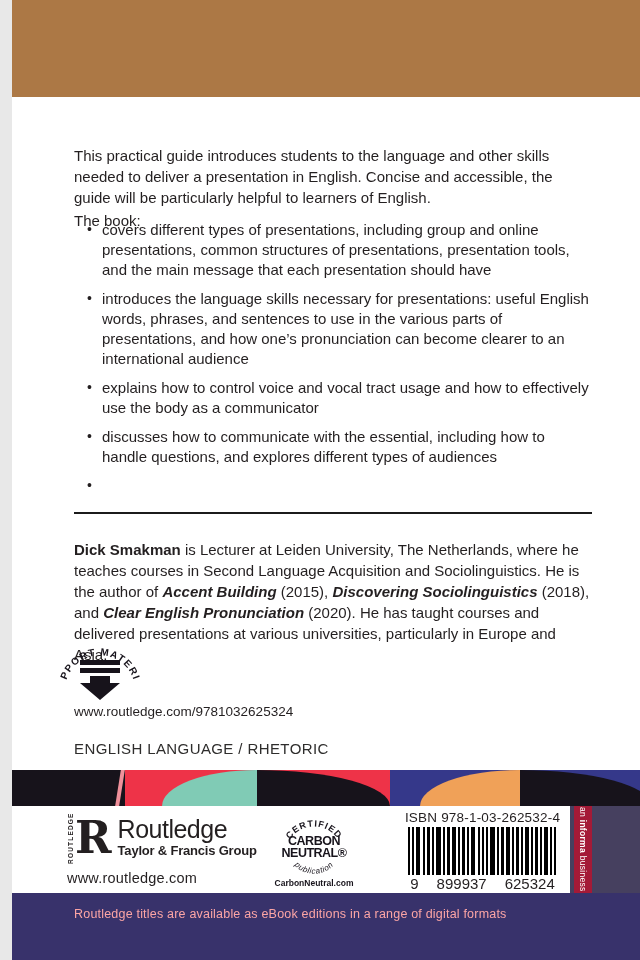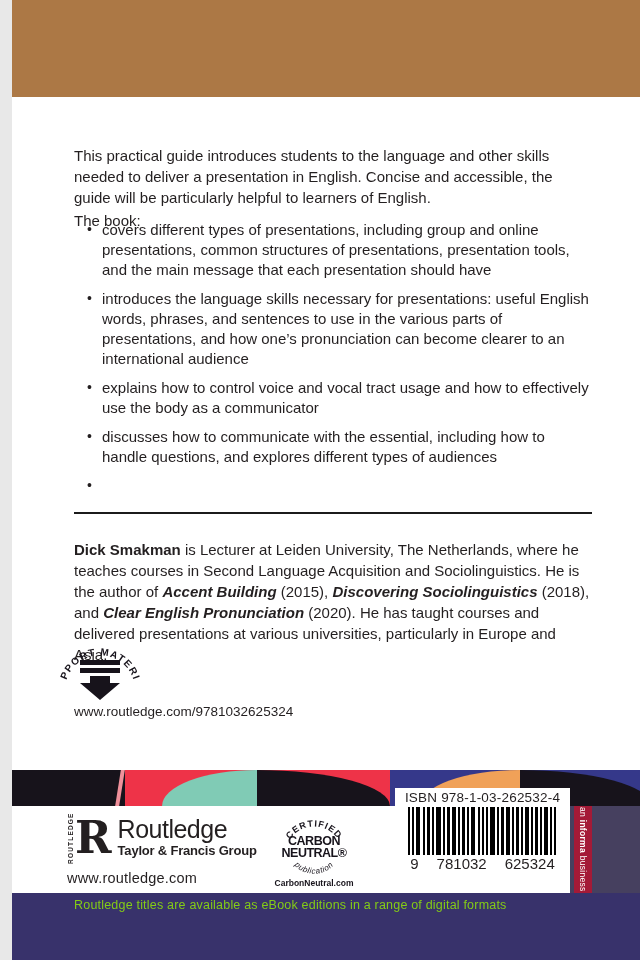--- a/index.html
+++ b/index.html
@@ -42,28 +42,28 @@
   .rlogo-row{display:flex;align-items:flex-start;}
   .rlogo-vert{writing-mode:vertical-rl;transform:rotate(180deg);font-size:6.5px;font-weight:bold;
      letter-spacing:1.2px;height:46px;margin-top:2px;}
   .rlogo-r{font-family:"DejaVu Serif", serif;font-weight:bold;font-size:44px;line-height:44px;margin:0 6px 0 1px;}
   .rlogo-name{font-size:25px;line-height:26px;font-weight:500;letter-spacing:-.5px;}
   .rlogo-group{font-size:13px;font-weight:bold;letter-spacing:-.2px;margin-top:1px;text-align:right;}
   .rlogo-url{font-size:14.5px;margin-top:6px;letter-spacing:.2px;}
   
   .carbon-badge{position:absolute;left:256px;top:808px;width:92px;height:82px;text-align:center;}
   
-  .isbn{position:absolute;left:383px;top:788px;width:175px;background:#fff;text-align:center;}
+  .isbn{position:absolute;left:383px;top:808px;width:175px;background:#fff;text-align:center;}
   .isbn-label{font-size:13.5px;letter-spacing:.2px;margin-top:2px;}
   .barcode{margin-top:2px;}
   .isbn-digits{display:flex;justify-content:center;gap:14px;font-size:15px;margin-top:-14px;position:relative;}
   .isbn-digits span{background:#fff;padding:0 2px;}
   
   .bottom-strip{position:absolute;left:0;top:893px;width:640px;height:67px;background:#38326b;}
-  .bottom-note{position:absolute;left:62px;top:5px;font-size:12.5px;color:#84cc16;letter-spacing:.2px;}
+  .bottom-note{position:absolute;left:62px;top:14px;font-size:12.5px;color:#fca5a5;letter-spacing:.2px;}
 </style>
 </head>
 <body>
 
 <div class="page">
 
   <div class="top-band"></div>
 
   <p class="copy" id="intro">This practical guide introduces students to the language and other skills needed to deliver a presentation in English. Concise and accessible, the guide will be particularly helpful to learners of English.</p>
 
@@ -89,20 +89,21 @@
         <textPath href="#sup-arc" xlink:href="#sup-arc" startOffset="50%" text-anchor="middle">SUPPORT MATERIAL</textPath>
       </text>
       <rect x="22" y="30" width="40" height="5" fill="#17131b"></rect>
       <rect x="22" y="38" width="40" height="5" fill="#17131b"></rect>
       <polygon points="32,46 52,46 52,53 62,53 42,70 22,53 32,53" fill="#17131b"></polygon>
     </svg>
   </div>
 
   <div id="support-url">www.routledge.com/9781032625324</div>
 
+  <div id="category">ENGLISH LANGUAGE / RHETORIC</div>
 
   <div class="band">
     <div class="seg-black1"></div>
     <div class="sliver"></div>
     <div class="seg-red"></div>
     <div class="teal-arc"></div>
     <div class="black-arc1"></div>
     <div class="seg-navy"></div>
     <div class="orange-arc"></div>
     <div class="black-arc2"></div>
@@ -172,21 +173,21 @@
           <rect x="123" y="0" width="2" height="48"></rect>
         <rect x="127" y="0" width="3" height="48"></rect>
           <rect x="132" y="0" width="2" height="48"></rect>
         <rect x="136" y="0" width="4" height="48"></rect>
           <rect x="142" y="0" width="2" height="56"></rect>
         <rect x="146" y="0" width="2" height="56"></rect>
       </g>
     </svg>
     <div class="isbn-digits">
       <span>9</span>
-      <span>781032</span>
+      <span>899937</span>
       <span>625324</span>
     </div>
   </div>
 
   <div class="bottom-strip">
     <div class="bottom-note">Routledge titles are available as eBook editions in a range of digital formats</div>
   </div>
 
 </div>
 

